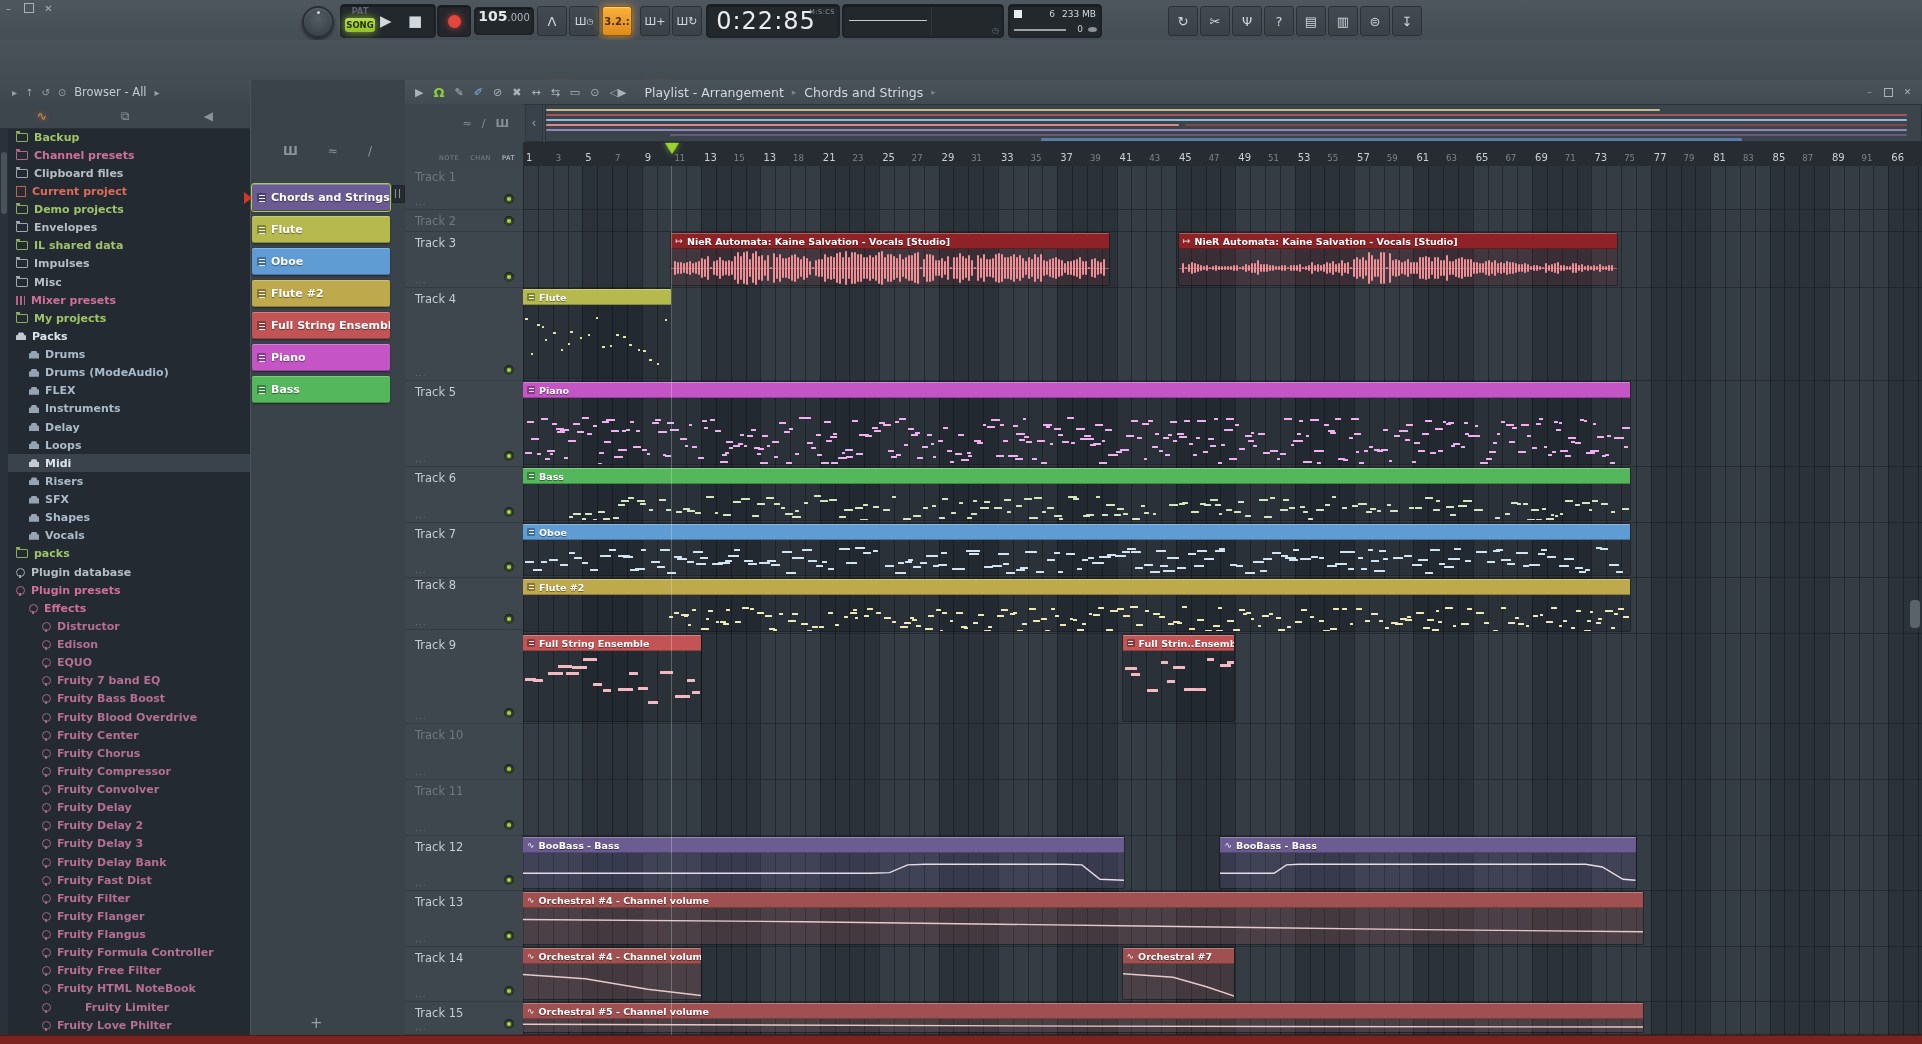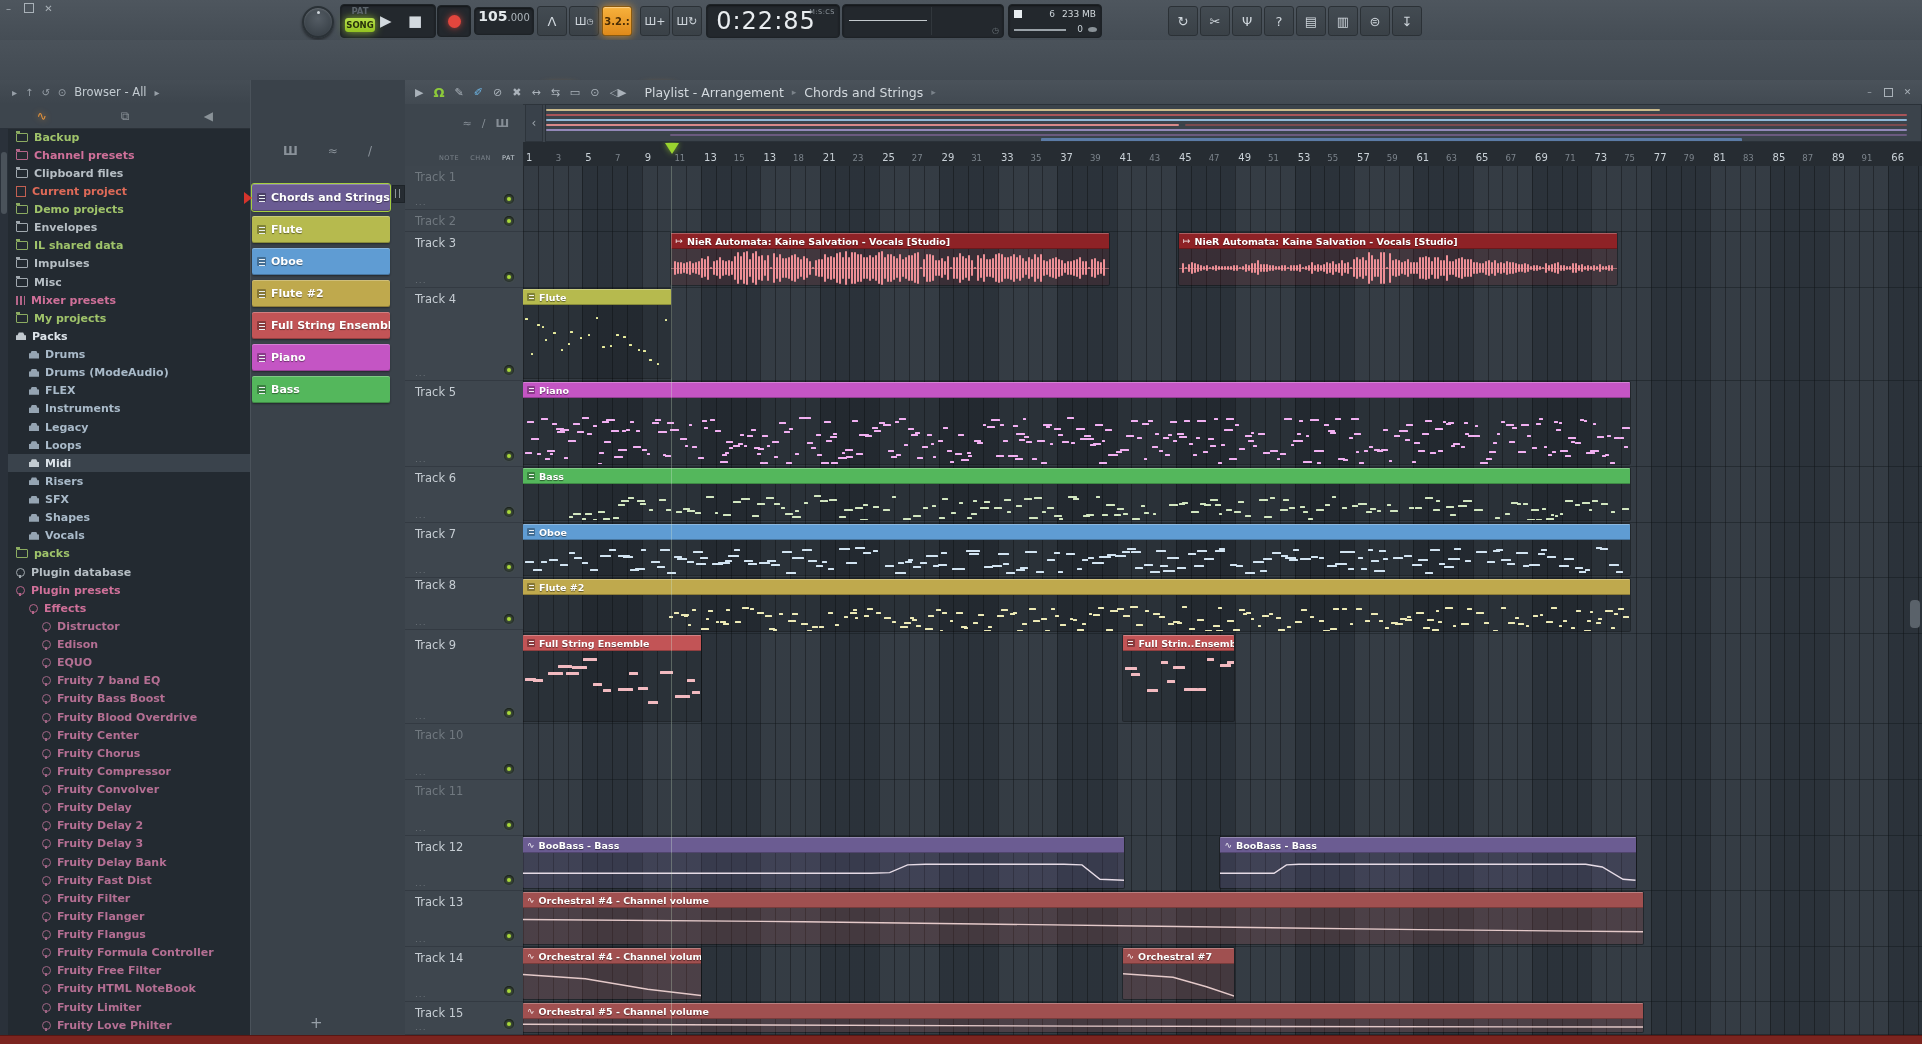--- a/index.html
+++ b/index.html
@@ -411,21 +411,21 @@
         <div class="b-row" style="padding-left: 21px; color: rgb(169, 186, 201);">
           <span class="b-ic i-pk"></span>
           <span>FLEX</span>
         </div>
         <div class="b-row" style="padding-left: 21px; color: rgb(169, 186, 201);">
           <span class="b-ic i-pk"></span>
           <span>Instruments</span>
         </div>
         <div class="b-row" style="padding-left: 21px; color: rgb(169, 186, 201);">
           <span class="b-ic i-pk"></span>
-          <span>Legacy</span>
+          <span>Delay</span>
         </div>
         <div class="b-row" style="padding-left: 21px; color: rgb(169, 186, 201);">
           <span class="b-ic i-pk"></span>
           <span>Loops</span>
         </div>
         <div class="b-row sel" style="padding-left: 21px; color: rgb(221, 228, 234);">
           <span class="b-ic i-pk"></span>
           <span>Midi</span>
         </div>
         <div class="b-row" style="padding-left: 21px; color: rgb(169, 186, 201);">
@@ -537,21 +537,21 @@
           <span>Fruity Formula Controller</span>
         </div>
         <div class="b-row" style="padding-left: 34px; color: rgb(180, 111, 147);">
           <span class="b-ic i-pg"></span>
           <span>Fruity Free Filter</span>
         </div>
         <div class="b-row" style="padding-left: 34px; color: rgb(180, 111, 147);">
           <span class="b-ic i-pg"></span>
           <span>Fruity HTML NoteBook</span>
         </div>
-        <div class="b-row" style="padding-left: 34px; color: rgb(180, 111, 147);">
+        <div class="b-row" style="padding-left: 34px; color: rgb(180, 111, 147); gap: 28px;">
           <span class="b-ic i-pg"></span>
           <span>Fruity Limiter</span>
         </div>
         <div class="b-row" style="padding-left: 34px; color: rgb(180, 111, 147);">
           <span class="b-ic i-pg"></span>
           <span>Fruity Love Philter</span>
         </div>
       </div>
   </div>
 

